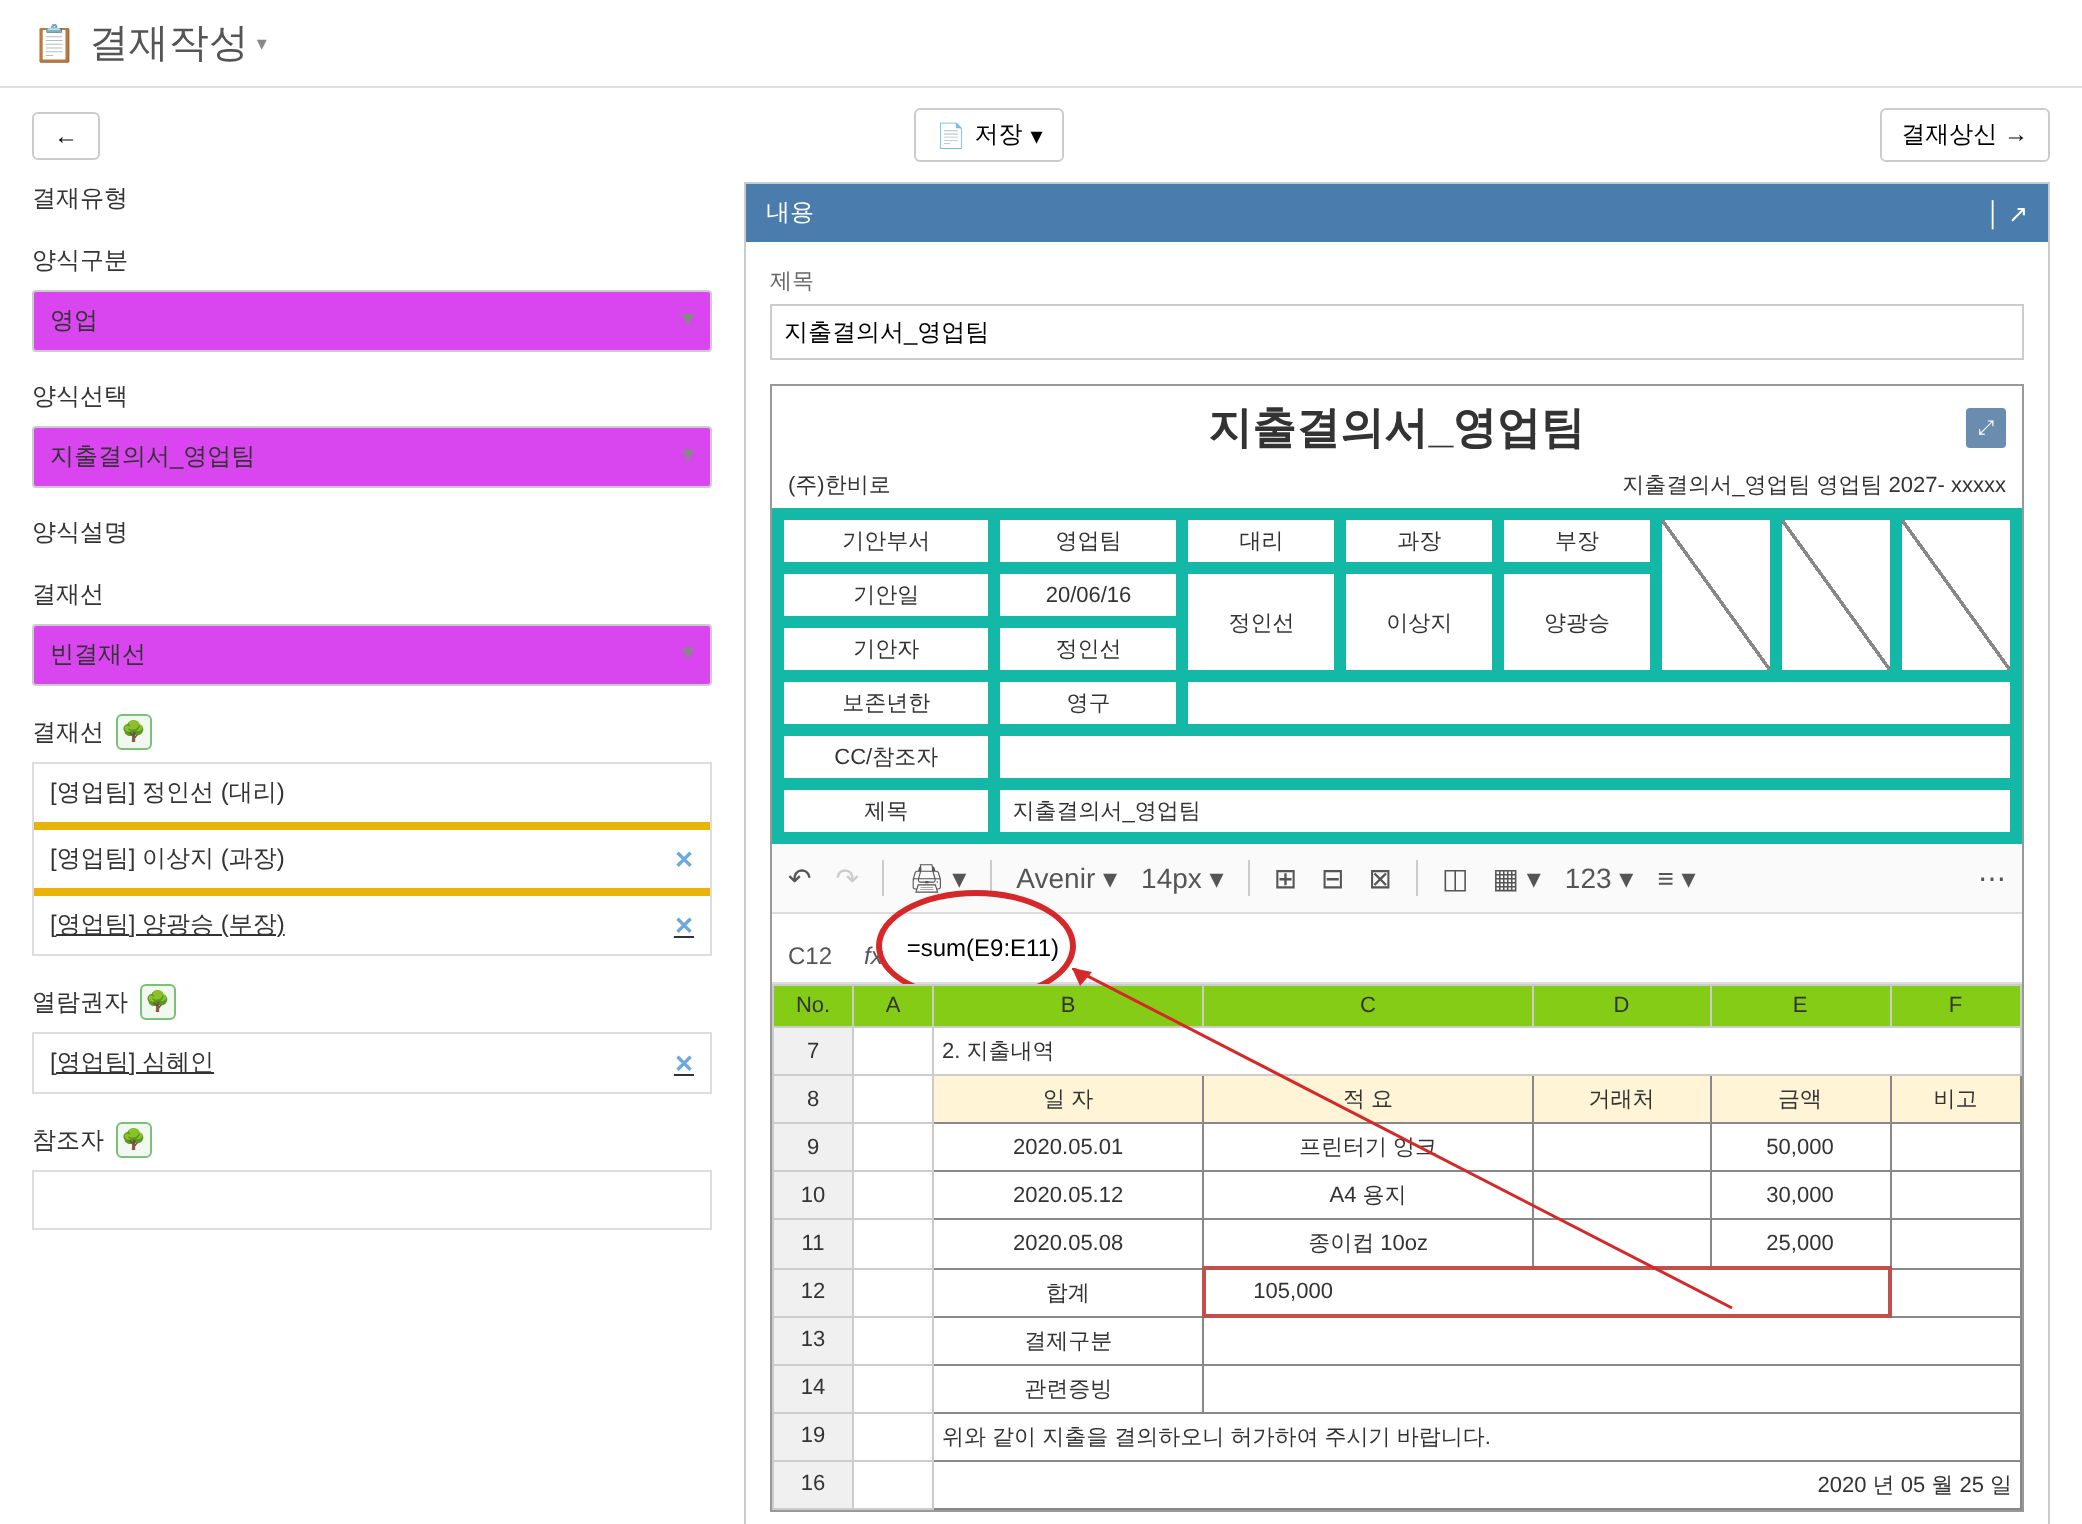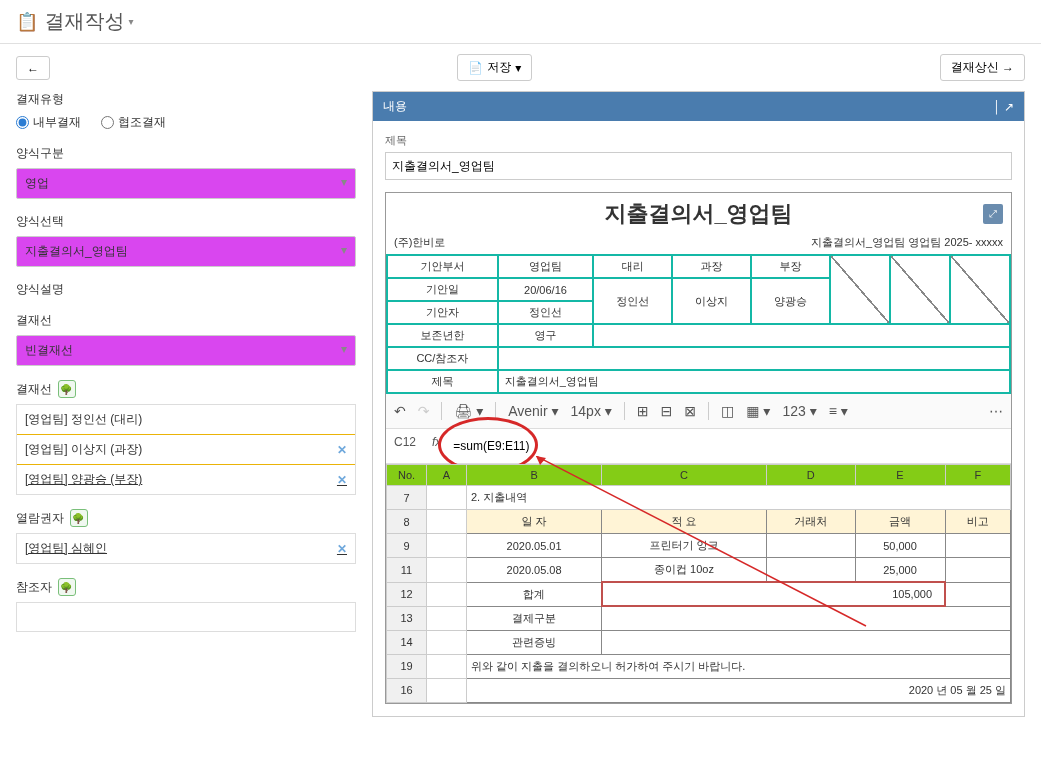--- a/index.html
+++ b/index.html
@@ -15,51 +15,51 @@
 .side-section { margin-bottom: 14px; }
 .side-label { font-size: 12px; margin-bottom: 6px; color: #333; }
 .radio-row { display: flex; gap: 20px; align-items: center; }
 .radio-item { display: flex; align-items: center; gap: 4px; }
 .radio-item input { accent-color: #2b7cd3; }
 .select-box { width: 100%; border: 1px solid #ccc; padding: 6px 8px; background: #d946ef; position: relative; border-radius: 2px; }
 .select-box::after { content: "▾"; position: absolute; right: 8px; color: #888; }
 .approver-label { display: flex; align-items: center; gap: 6px; margin-bottom: 6px; }
 .approver-icon { width: 18px; height: 18px; border: 1px solid #7abf7a; border-radius: 3px; display: inline-flex; align-items: center; justify-content: center; color: #5a9e5a; font-size: 10px; background: #f0f8f0; }
 .approver-list { border: 1px solid #ddd; }
-.approver-item { display: flex; justify-content: space-between; align-items: center; padding: 6px 8px; border-bottom: 1px solid #eab308; }
+.approver-item { display: flex; justify-content: space-between; align-items: center; padding: 6px 8px; border-bottom: 4px solid #eab308; }
 .approver-item:last-child { border-bottom: none; text-decoration: underline; }
 .approver-remove { color: #6fa8dc; cursor: pointer; font-weight: bold; }
 .content-panel { flex: 1; border: 1px solid #ccc; }
 .panel-header { background: #4a7cae; color: #fff; padding: 6px 10px; display: flex; justify-content: space-between; align-items: center; }
 .panel-body { padding: 12px; }
 .field-label { font-size: 11px; color: #666; margin-bottom: 4px; }
 .text-input { width: 100%; border: 1px solid #ccc; padding: 6px; font-size: 12px; }
 .doc-frame { border: 1px solid #999; margin-top: 12px; padding: 0; position: relative; }
 .doc-title-bar { display: flex; justify-content: center; align-items: center; padding: 6px; position: relative; }
 .doc-title { font-size: 22px; font-weight: bold; }
 .expand-btn { position: absolute; right: 8px; background: #6a8cae; color: #fff; width: 20px; height: 20px; border-radius: 2px; display: flex; align-items: center; justify-content: center; font-size: 10px; cursor: pointer; }
 .doc-meta { display: flex; justify-content: space-between; padding: 0 8px 4px; font-size: 11px; }
 .info-table { width: 100%; border-collapse: collapse; font-size: 11px; }
-.info-table td, .info-table th { border: 2px solid #14b8a6; padding: 3px 6px; text-align: center; }
+.info-table td, .info-table th { border: 6px solid #14b8a6; padding: 3px 6px; text-align: center; }
 .info-table .lbl { background: #fff; }
 .spreadsheet-toolbar { display: flex; align-items: center; gap: 12px; padding: 8px; border-bottom: 1px solid #ddd; background: #fafafa; }
 .tb-btn { color: #555; cursor: pointer; font-size: 14px; }
 .tb-sep { width: 1px; height: 18px; background: #ccc; }
-.formula-bar { display: flex; align-items: flex-start; padding: 6px 8px; gap: 8px; border-bottom: 1px solid #ddd; position: relative; }
+.formula-bar { display: flex; align-items: flex-end; padding: 6px 8px; gap: 8px; border-bottom: 1px solid #ddd; position: relative; }
 .cell-ref { font-size: 12px; color: #555; width: 30px; }
 .fx-icon { font-style: italic; font-size: 12px; color: #555; }
 .formula-input { flex: 1; border: none; padding: 4px; font-size: 12px; background: transparent; }
 .sheet { position: relative; }
 .sheet-table { width: 100%; border-collapse: collapse; font-size: 11px; }
 .sheet-table th { background: #84cc16; border: 1px solid #ccc; padding: 4px; font-weight: normal; text-align: center; }
 .sheet-table td { border: 1px solid #ccc; padding: 0; height: 24px; }
 .row-hdr { background: #f0f0f0; text-align: center; width: 40px; }
 .data-cell { border: 1px solid #888 !important; text-align: center; padding: 4px !important; }
 .hdr-cell { background: #fff4d6; border: 1px solid #888 !important; text-align: center; padding: 4px !important; }
-.total-cell { border: 2px solid #c0504d !important; text-align: right; padding: 4px 12px !important; }
+.total-cell { border: 2px solid #c0504d !important; text-align: left; padding: 4px 24px !important; }
 .annotation-circle { position: absolute; border: 3px solid #d62828; border-radius: 50%; pointer-events: none; }
 .annotation-arrow { position: absolute; pointer-events: none; }
 .col-a { width: 40px; }
 </style>
 </head>
 <body>
 
 <div class="header">
   <span class="header-icon">📋</span>
   <span class="header-title">결재작성</span>
@@ -73,30 +73,20 @@
   <button class="btn">📄 <span>저장</span> ▾</button>
   <button class="btn">
       <span>결재상신 →</span>
     </button>
 </div>
 
 <div class="main">
   <div class="sidebar">
     <div class="side-section">
       <div class="side-label">결재유형</div>
-      <div class="radio-row">
-        <label class="radio-item">
-            <input type="radio" checked="" style=""> 
-            <span>내부결재</span>
-          </label>
-        <label class="radio-item">
-            <input type="radio" style=""> 
-            <span>협조결재</span>
-          </label>
-      </div>
     </div>
     <div class="side-section">
       <div class="side-label">양식구분</div>
       <div class="select-box"><span>영업</span></div>
     </div>
     <div class="side-section">
       <div class="side-label">양식선택</div>
       <div class="select-box"><span>지출결의서_영업팀</span></div>
     </div>
     <div class="side-section">
@@ -155,21 +145,21 @@
       <div class="field-label">제목</div>
       <input class="text-input" value="지출결의서_영업팀" style="">
 
       <div class="doc-frame">
         <div class="doc-title-bar">
           <span class="doc-title">지출결의서_영업팀</span>
           <span class="expand-btn">⤢</span>
         </div>
         <div class="doc-meta">
           <span>(주)한비로</span>
-          <span>지출결의서_영업팀 영업팀 2025- xxxxx</span>
+          <span>지출결의서_영업팀 영업팀 2027- xxxxx</span>
         </div>
         <table class="info-table">
           <tbody>
               <tr>
             <td class="lbl" rowspan="2">기안부서</td>
             <td rowspan="2">영업팀</td>
             <td>대리</td>
             <td>과장</td>
             <td>부장</td>
             <td rowspan="4" style="width:60px;background:linear-gradient(to top right, transparent 49%, #888 49%, #888 51%, transparent 51%)"></td>
@@ -265,20 +255,29 @@
             <tr>
               <td class="row-hdr">9</td>
                   <td></td>
               <td class="data-cell">2020.05.01</td>
               <td class="data-cell">프린터기 잉크</td>
               <td class="data-cell"></td>
               <td class="data-cell">50,000</td>
               <td class="data-cell"></td>
             </tr>
             <tr>
+              <td class="row-hdr">10</td>
+                  <td></td>
+              <td class="data-cell">2020.05.12</td>
+              <td class="data-cell">A4 용지</td>
+              <td class="data-cell"></td>
+              <td class="data-cell">30,000</td>
+              <td class="data-cell"></td>
+            </tr>
+            <tr>
               <td class="row-hdr">11</td>
                   <td></td>
               <td class="data-cell">2020.05.08</td>
               <td class="data-cell">종이컵 10oz</td>
               <td class="data-cell"></td>
               <td class="data-cell">25,000</td>
               <td class="data-cell"></td>
             </tr>
             <tr>
               <td class="row-hdr">12</td>

